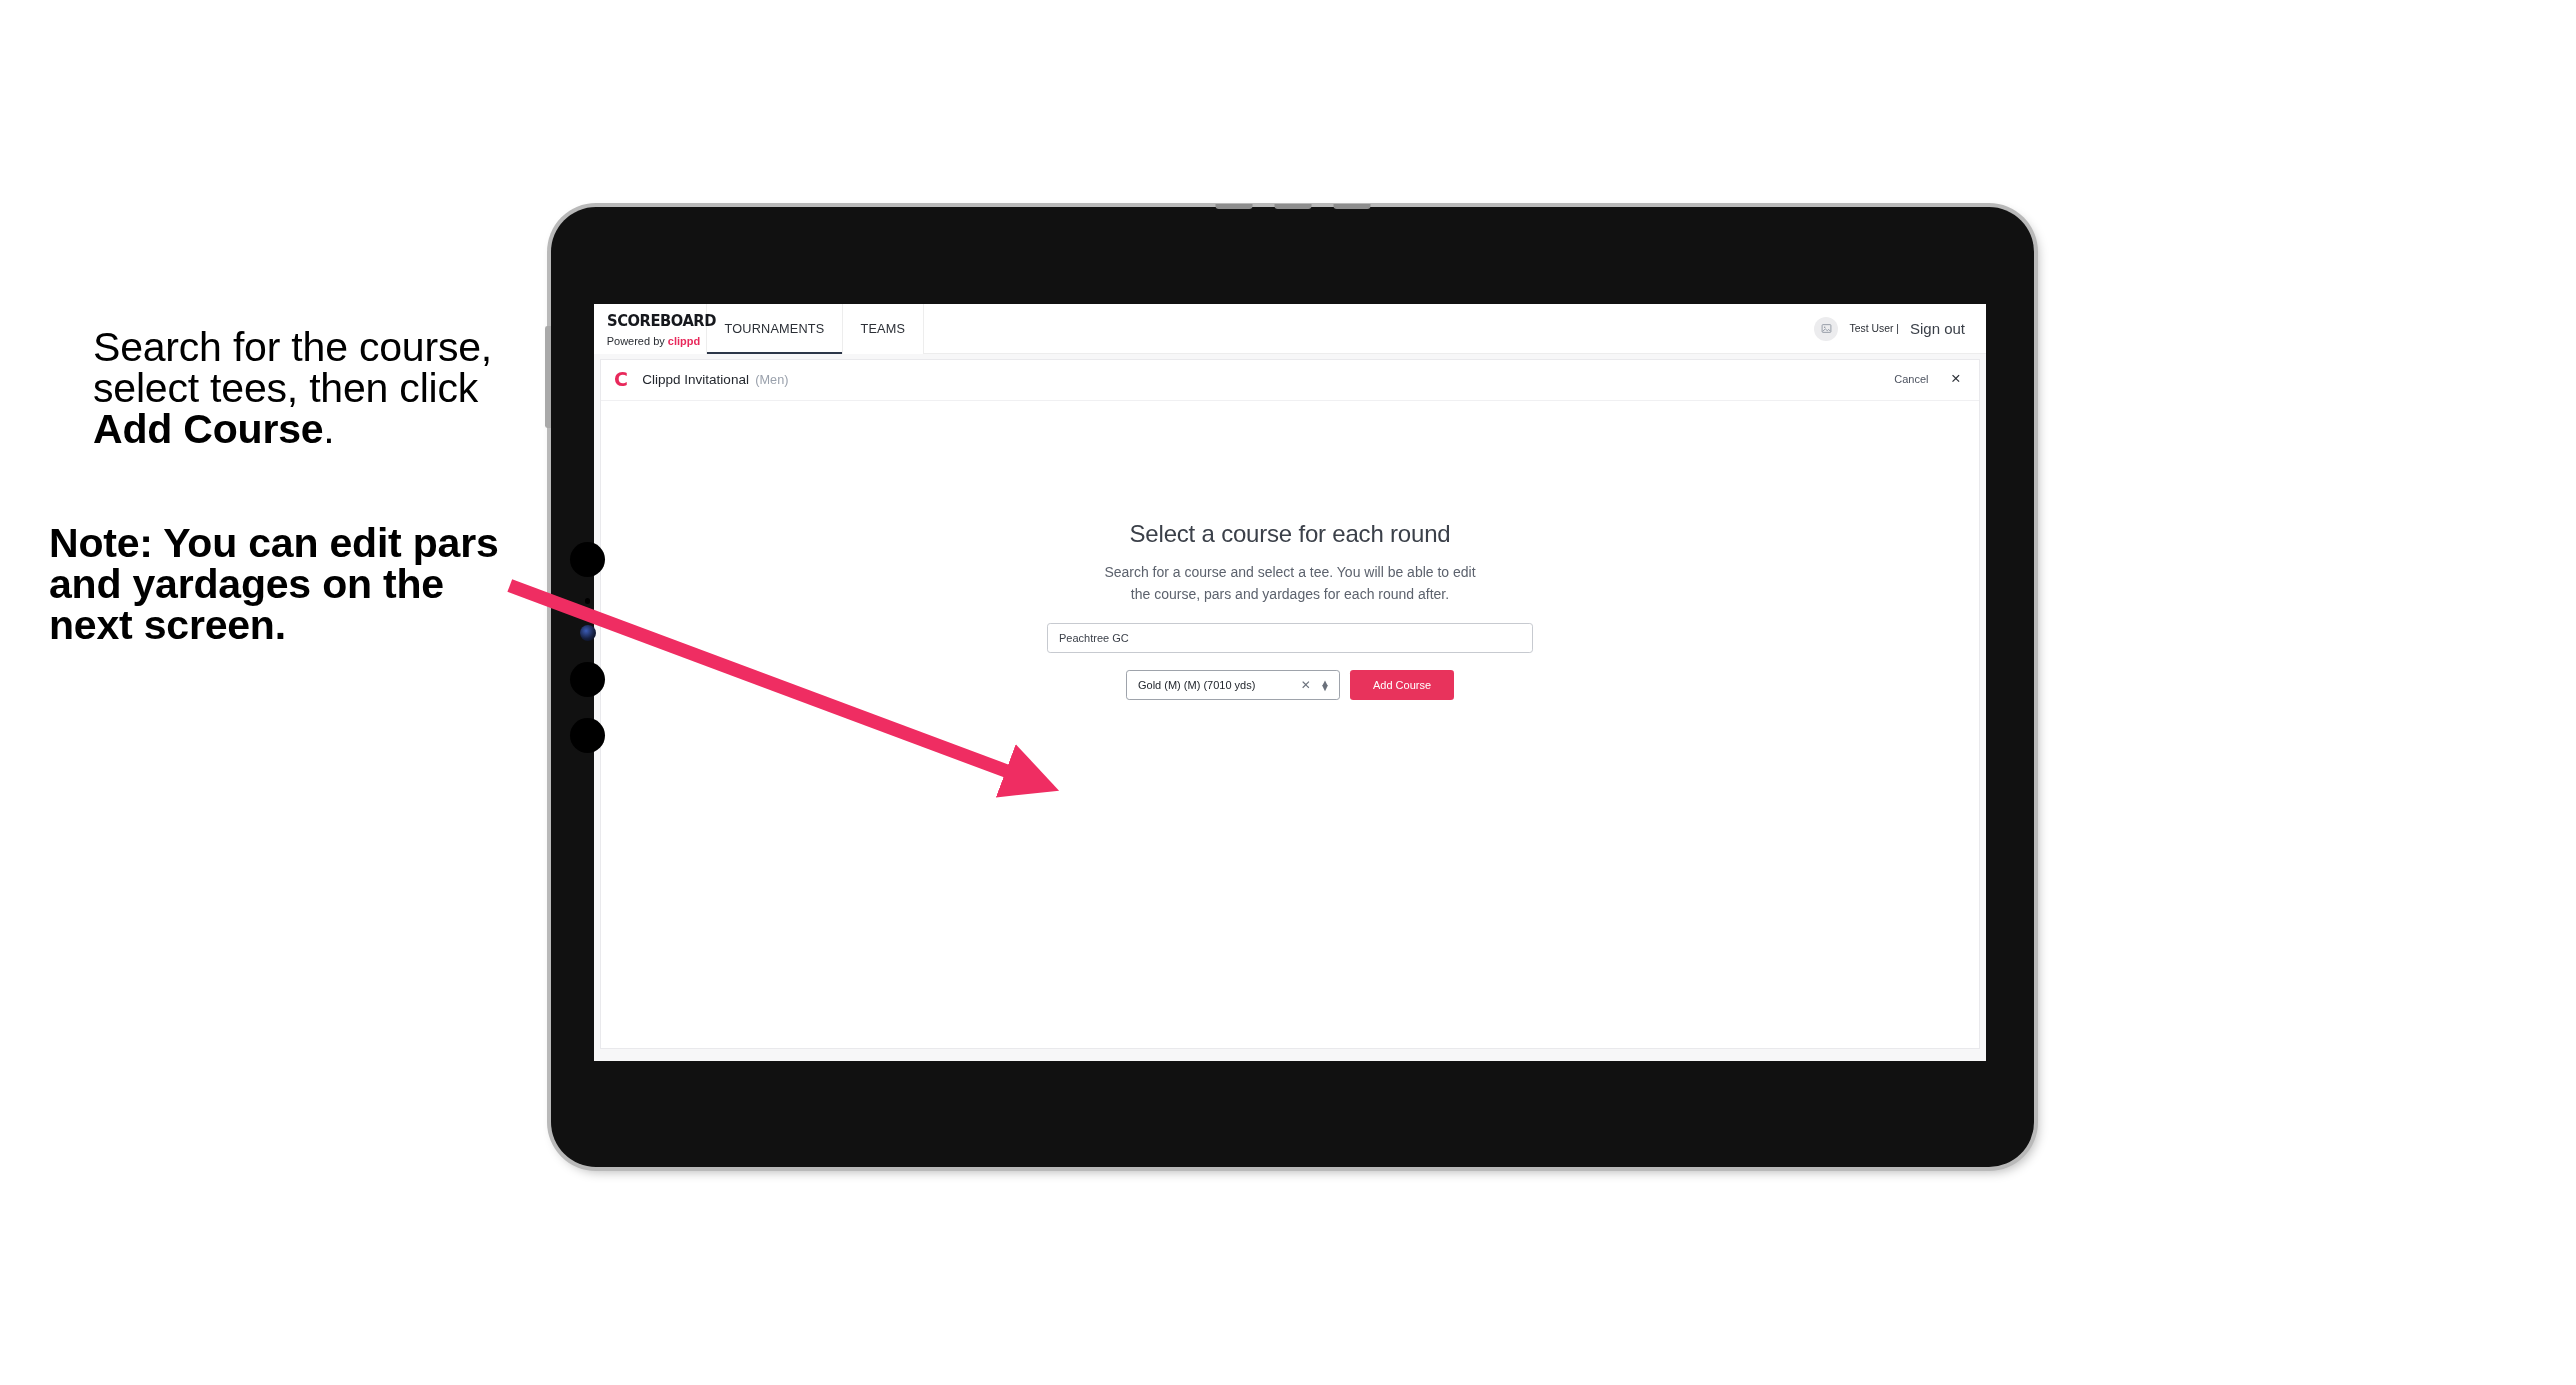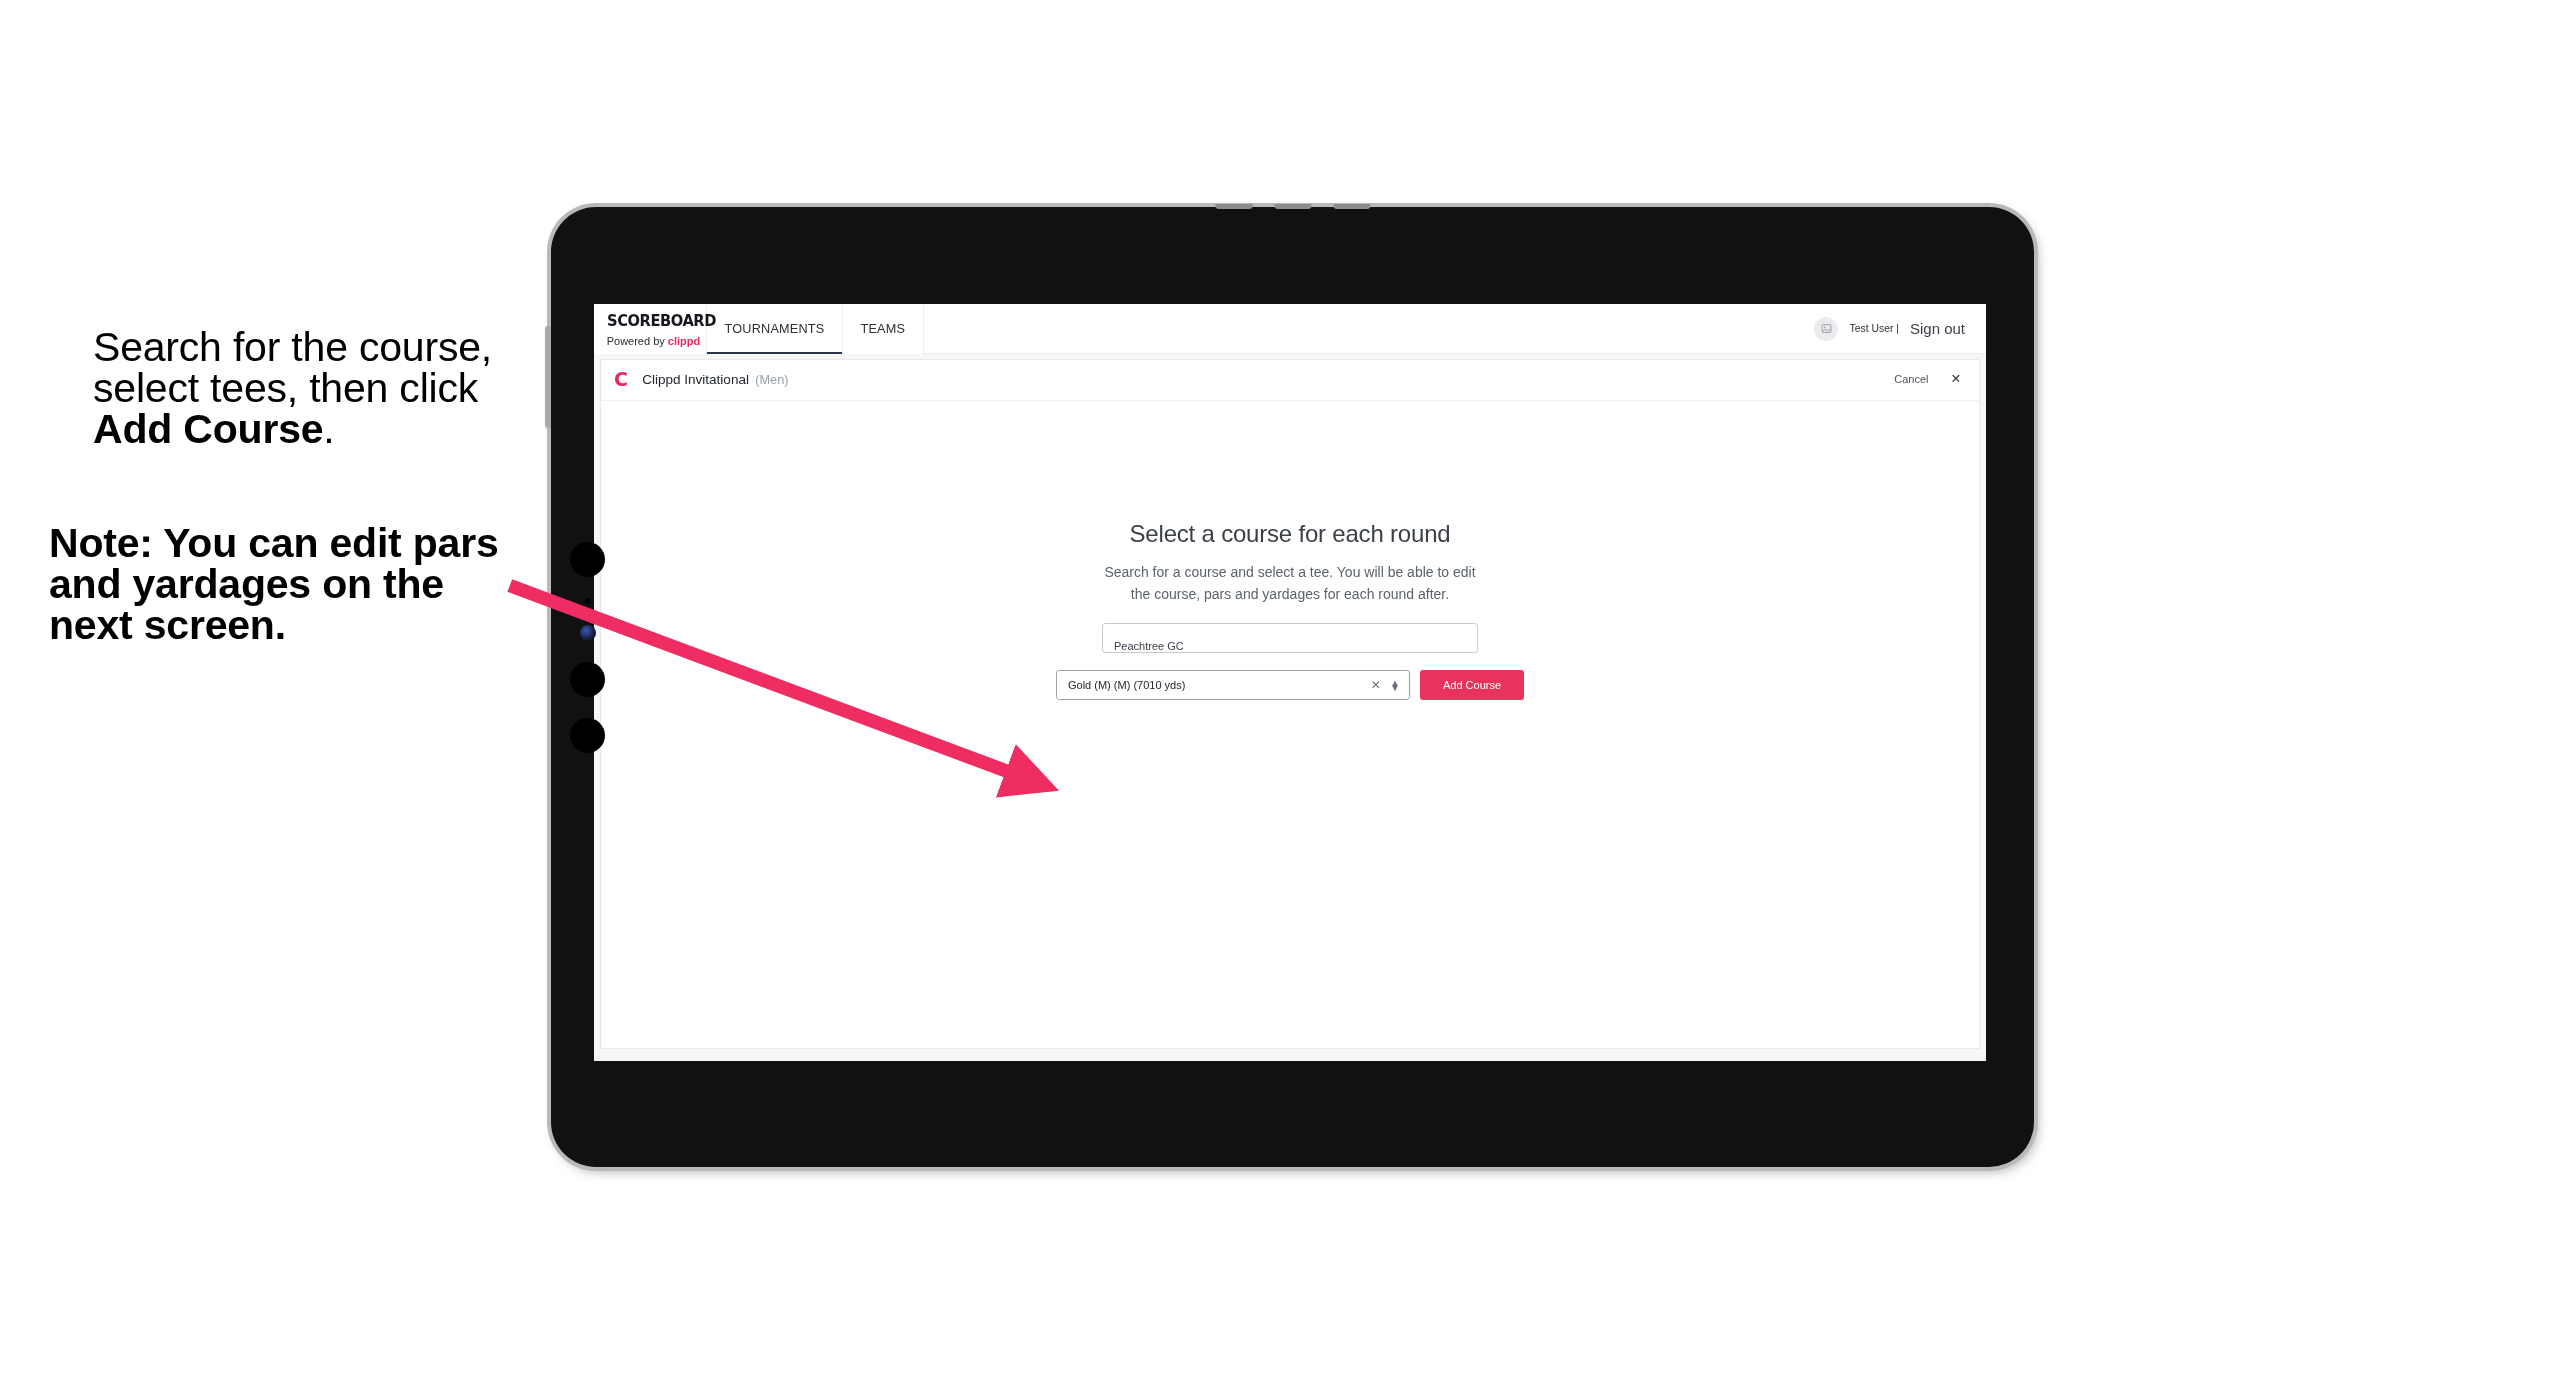--- a/index.html
+++ b/index.html
@@ -236,35 +236,35 @@
   }
   .form-sub {
     font-size: 14px;
     line-height: 1.55;
     color: #5c626d;
     text-align: center;
     max-width: 382px;
     margin-bottom: 17.5px;
   }
   .course-input {
-    width: 376px; height: 30px;
+    width: 486px; height: 30px;
     border: 0.8px solid #c7cad0;
     border-radius: 3.2px;
     background: #fff;
-    display: flex; align-items: flex-end;
+    display: flex; align-items: center;
     padding: 0 11px;
     font-size: 11px;
     color: #3c414a;
     cursor: text;
   }
   .row2 {
     display: flex; align-items: flex-start;
     gap: 9.6px;
     margin-top: 17.5px;
-    width: 468px;
+    width: 328px;
   }
   .tee-select {
     flex: 1; height: 30px;
     border: 0.8px solid #9ea3ab;
     border-radius: 3.2px;
     background: #fff;
     display: flex; align-items: center;
     padding: 0 9.6px 0 11px;
     cursor: pointer;
   }

